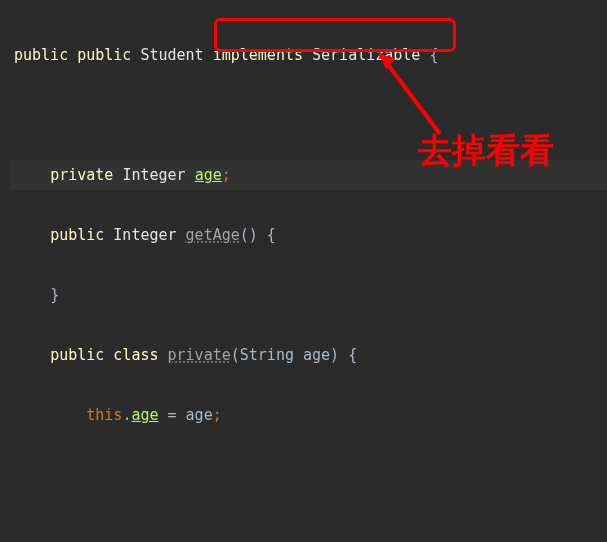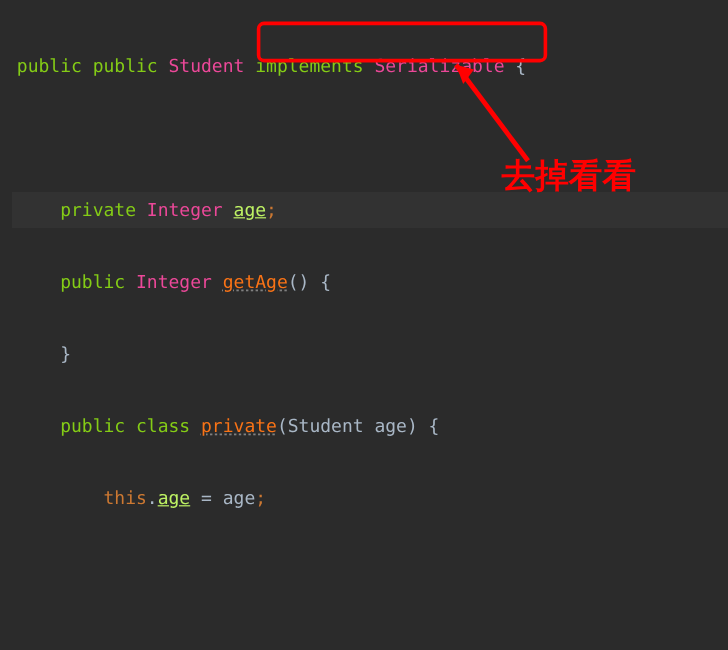--- a/index.html
+++ b/index.html
@@ -19,43 +19,43 @@
     line-height: 30px;
     white-space: pre;
   }
   .line {
     display: block;
     padding-left: 4px;
   }
   .line.hl {
     background: #323232;
   }
-  .kw { color: #84cc16; }
-  .type { color: #ec4899; }
+  .kw { color: #fef9c3; }
+  .type { color: #e5e5e5; }
   .semi { color: #cc7832; }
-  .method { color: #f97316; }
+  .method { color: #a3a3a3; }
   .method.u { text-decoration: underline dotted #808080; text-underline-offset: 2px; }
   .field { color: #bef264; text-decoration: underline; }
   .punct { color: #a9b7c6; }
   .this { color: #cc7832; }
   .callout-box {
     position: absolute;
     border: 3px solid #ff0000;
     border-radius: 6px;
     top: 18px;
     left: 214px;
     width: 236px;
     height: 28px;
     pointer-events: none;
   }
   .callout-text {
     position: absolute;
     color: #ff0000;
     font-family: "Microsoft YaHei", sans-serif;
-    font-size: 28px;
+    font-size: 34px;
     font-weight: bold;
     top: 128px;
     left: 418px;
   }
   .arrow {
     position: absolute;
     top: 44px;
     left: 370px;
     width: 100px;
     height: 100px;
@@ -64,21 +64,21 @@
 </style>
 </head>
 <body>
 
 <div class="code-area">
 <span class="line"><span class="kw">public</span> <span class="kw">public</span> <span class="type">Student</span> <span class="kw">implements</span> <span class="type">Serializable</span> <span class="punct">{</span></span>
 <span class="line"> </span>
 <span class="line hl">    <span class="kw">private</span> <span class="type">Integer</span> <span class="field">age</span><span class="semi">;</span></span>
 <span class="line">    <span class="kw">public</span> <span class="type">Integer</span> <span class="method u">getAge</span><span class="punct">() {</span></span>
 <span class="line">    <span class="punct">}</span></span>
-<span class="line">    <span class="kw">public</span> <span class="kw">class</span> <span class="method u">private</span><span class="punct">(Student age) {</span></span>
+<span class="line">    <span class="kw">public</span> <span class="kw">class</span> <span class="method u">private</span><span class="punct">(String age) {</span></span>
 <span class="line">        <span class="this">this</span><span class="punct">.</span><span class="field">age</span><span class="punct"> = age</span><span class="semi">;</span></span>
 
 
 
 
 
 
 
 
 </div>

